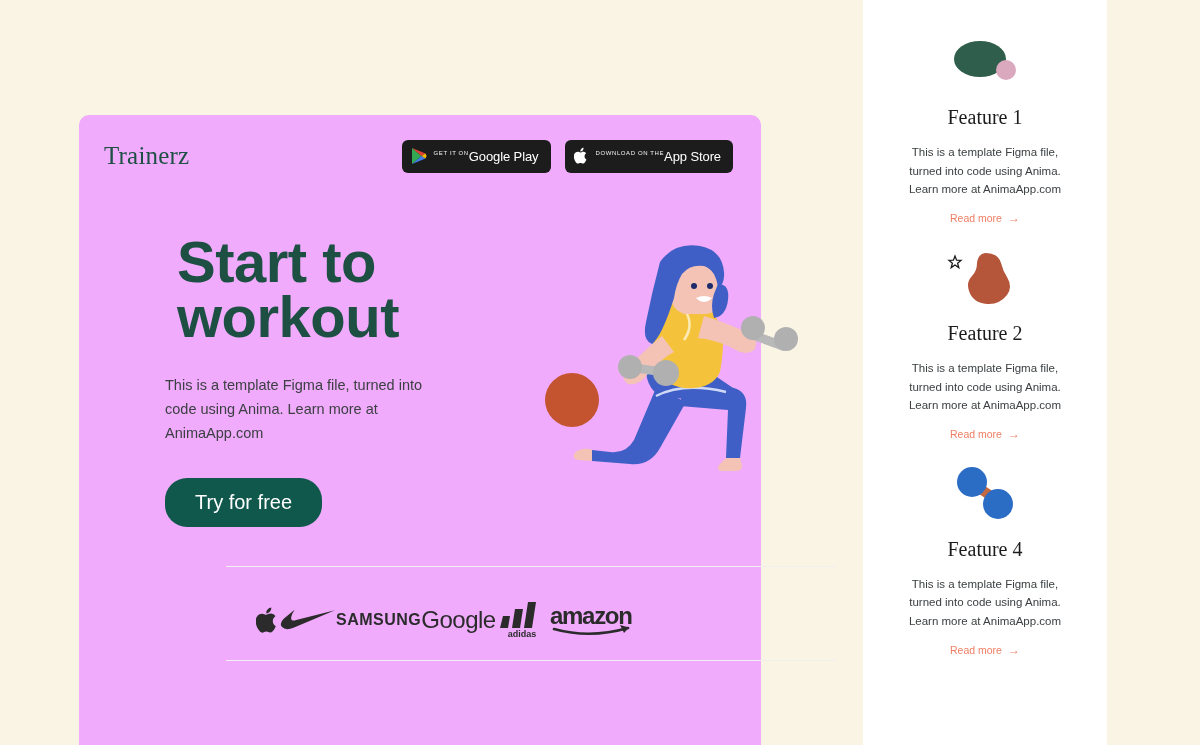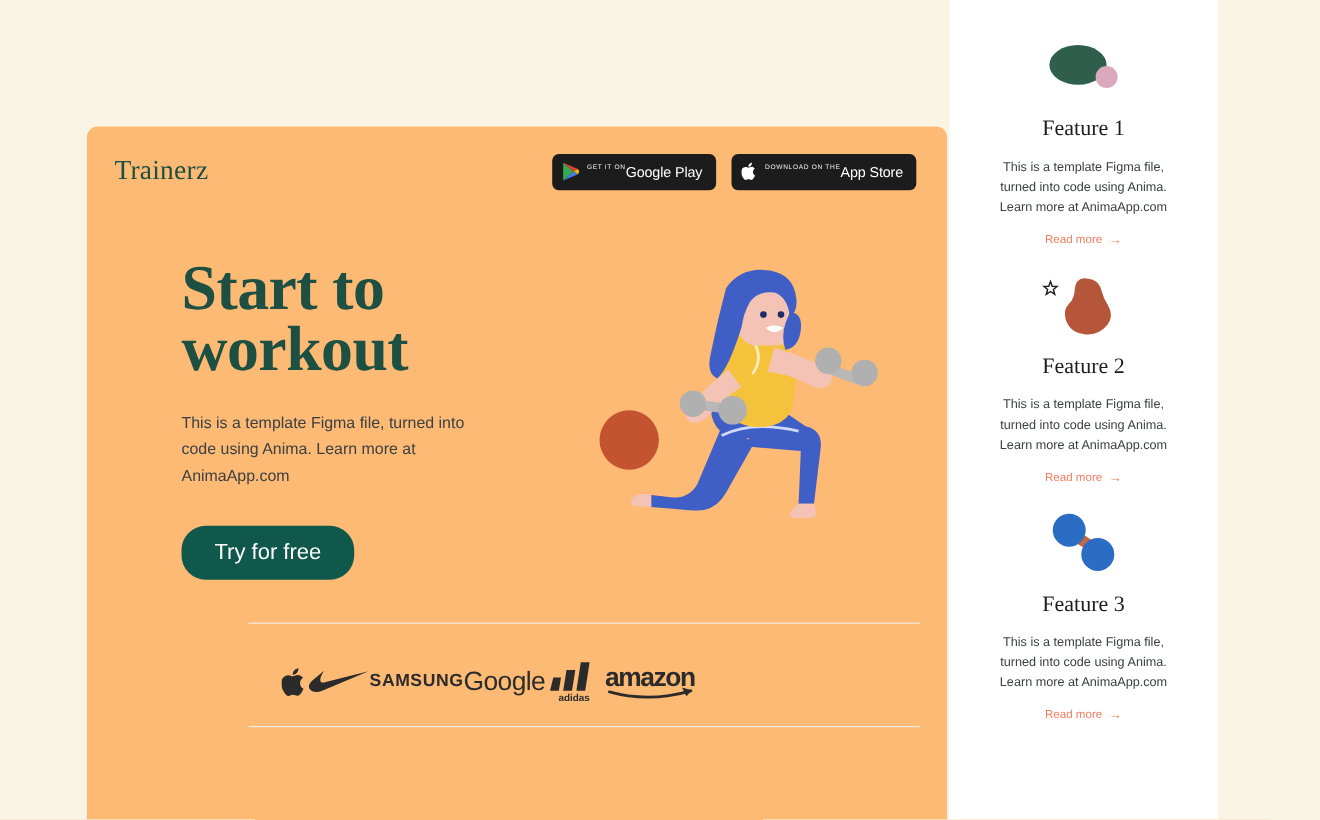--- a/index.html
+++ b/index.html
@@ -7,22 +7,22 @@
     width:1200px; height:745px;
     overflow:hidden;
     background:#faf4e4;
     font-family:"Liberation Sans", sans-serif;
   }
   .stage { position:relative; width:1200px; height:745px; background:#faf4e4; }
 
   
   .hero-card {
     position:absolute; left:79px; top:115px;
-    width:782px; height:630px;
-    background:#fdba74;
+    width:682px; height:630px;
+    background:#f0abfc;
     border-radius:10px 10px 0 0;
   }
   .hero-topbar {
     position:absolute; left:25px; top:18px; right:28px; height:46px;
     display:flex; align-items:center; justify-content:space-between;
   }
   .brand-logo {
     font-family:"Liberation Serif", serif;
     font-size:25px; color:#1d4f43; letter-spacing:.2px;
   }
@@ -37,23 +37,23 @@
   .badge .txt { display:flex; flex-direction:row; line-height:1; }
   .badge .txt .small {
     font-size:6px; letter-spacing:.6px; text-transform:uppercase;
     opacity:.95; margin-bottom:2px;
   }
   .badge .txt .big { font-size:13px; font-weight:500; letter-spacing:-.1px; }
 
   .hero-body { position:absolute; left:0; top:95px; width:745px; }
   .hero-left { position:absolute; left:86px; top:25px; width:330px; }
   .hero-title {
-    font-family:Liberation Serif, serif;
+    font-family:Liberation Sans, sans-serif;
     font-size:58px; line-height:.94; color:#1d4f43;
-    font-weight:700; letter-spacing:-.5px;
+    font-weight:700; letter-spacing:-.5px;margin-left:12px;
   }
   .hero-sub {
     margin-top:30px; font-size:14.5px; line-height:1.65;
     color:#3c4043; max-width:280px;
   }
   .cta-btn {
     margin-top:32px; display:inline-block;
     background:#10584c; color:#ffffff;
     border:none; border-radius:22px;
     padding:13px 30px; font-size:20px;
@@ -281,21 +281,21 @@
     </div>
 
     <div class="feature">
       <div class="feature-art">
         <svg width="70" height="58" viewBox="0 0 70 58">
           <rect x="17" y="22" width="36" height="10" rx="5" fill="#c3683f" transform="rotate(33 35 27)"></rect>
           <circle cx="22" cy="17" r="15" fill="#2b6cc4"></circle>
           <circle cx="48" cy="39" r="15" fill="#2b6cc4"></circle>
         </svg>
       </div>
-      <div class="feature-title">Feature 3</div>
+      <div class="feature-title">Feature 4</div>
       <div class="feature-desc">This is a template Figma file, turned into code using Anima. Learn more at AnimaApp.com</div>
       <a class="feature-link">
         <span>Read more</span>
         <span class="arrow">→</span>
       </a>
     </div>
 
   </div>
 </div>
 

